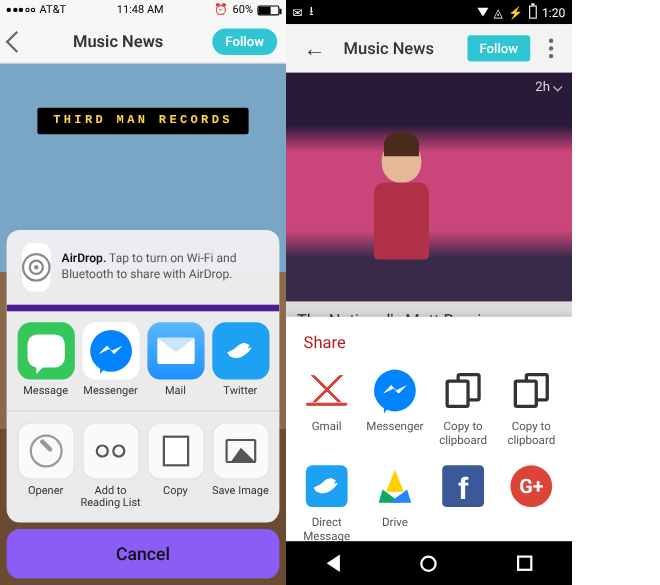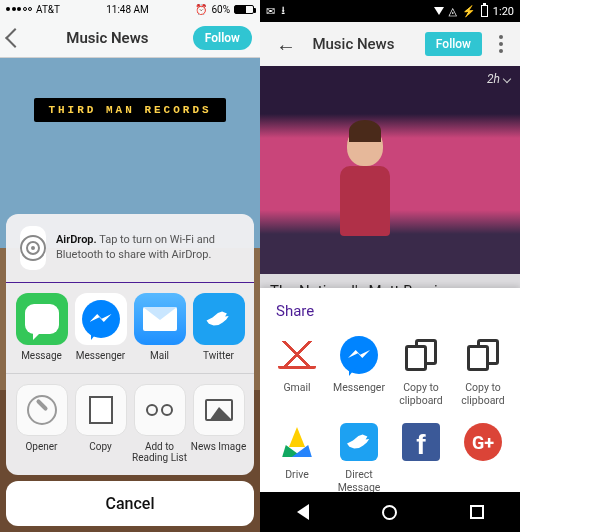--- a/index.html
+++ b/index.html
@@ -25,64 +25,64 @@
   .ios-nav-title { font-weight:600; font-size:15px; color:#333; }
   .follow-pill { background:#30c5d2; color:#fff; font-size:12px; font-weight:600; padding:5px 12px; border-radius:14px; }
 
   
   .ios-bg { position:absolute; top:58px; left:0; right:0; bottom:0; background: linear-gradient(#79a6c4 0 40%, #8a6a4a 40% 70%, #6b4a32 70%); display:flex; align-items:flex-start; justify-content:center; }
   .tmr-sign { margin-top:40px; background:#000; color:#ffd24a; font-size:11px; font-weight:700; letter-spacing:3px; padding:6px 14px; border-radius:2px; font-family: Liberation Mono, monospace; }
 
   
   .ios-sheet { position:absolute; left:6px; right:6px; bottom:6px; }
   .sheet-card { background: rgba(240,240,242,0.97); border-radius:12px; overflow:hidden; }
-  .airdrop-row { display:flex; align-items:center; gap:10px; padding:12px 14px; border-bottom:1px solid #4c1d95; }
+  .airdrop-row { display:flex; align-items:center; gap:10px; padding:12px 14px; border-bottom:6px solid #4c1d95; }
   .airdrop-icon { width:44px; height:44px; background:#fff; border-radius:10px; display:flex; align-items:center; justify-content:center; }
   .airdrop-glyph { width:26px; height:26px; border:2px solid #888; border-radius:50%; position:relative; }
   .airdrop-glyph:before { content:""; position:absolute; inset:4px; border:2px solid #888; border-radius:50%; }
   .airdrop-glyph:after { content:""; position:absolute; inset:9px; border:2px solid #888; border-radius:50%; }
   .airdrop-text { font-size:11px; color:#555; line-height:1.35; }
   .airdrop-text b { color:#111; font-weight:600; }
   .sheet-row { display:flex; padding:10px 6px 12px; border-bottom:1px solid #d0d0d2; }
   .sheet-row:last-child { border-bottom:none; }
   .app-cell { flex:1; display:flex; flex-direction:column; align-items:center; gap:5px; }
   .app-icon { width:52px; height:52px; border-radius:12px; display:flex; align-items:center; justify-content:center; color:#fff; font-size:26px; }
   .app-label { font-size:10px; color:#333; text-align:center; line-height:1.1; }
   .act-icon { width:52px; height:52px; border-radius:12px; background:#fafafa; border:1px solid #e0e0e0; display:flex; align-items:center; justify-content:center; color:#555; }
-  .cancel-btn { margin-top:6px; background:#ffffff; border-radius:12px; text-align:center; padding:13px 0; font-size:16px; color:#111; font-weight:500; }
+  .cancel-btn { margin-top:6px; background:#8b5cf6; border-radius:12px; text-align:center; padding:13px 0; font-size:16px; color:#111; font-weight:500; }
 
   
   .and-status { height:22px; background:#000; color:#fff; display:flex; align-items:center; justify-content:space-between; padding:0 6px; font-size:11px; }
   .and-status .right { display:flex; align-items:center; gap:5px; }
   .tri-down { width:0; height:0; border-left:5px solid transparent; border-right:5px solid transparent; border-top:8px solid #fff; }
   .and-batt { width:7px; height:12px; border:1px solid #fff; position:relative; }
   .and-batt:before { content:""; position:absolute; top:-3px; left:1.5px; width:3px; height:2px; background:#fff; }
   .ltng { font-size:11px; }
 
   
   .and-nav { height:44px; background:#f3f3f3; display:flex; align-items:center; padding:0 10px; gap:4px; }
   .and-back { font-size:20px; color:#333; padding:4px 6px; }
   .and-title { flex:1; text-align:center; font-size:15px; font-weight:500; color:#333; margin-left:-20px; }
   .and-follow { background:#30c5d2; color:#fff; font-size:12px; font-weight:500; padding:5px 11px; border-radius:3px; }
   .and-more { width:18px; display:flex; flex-direction:column; align-items:center; gap:3px; margin-left:6px; }
   .and-more i { width:4px; height:4px; border-radius:50%; background:#666; display:block; }
 
   
   .and-article { position:relative; background: linear-gradient(#2a1a3a 0 20%, #c9457a 30% 60%, #3a2a4a 70%); height: 240px; }
-  .and-2h { position:absolute; top:6px; right:10px; color:#ddd; font-size:12px; display:flex; align-items:center; gap:4px;font-style:italic; }
+  .and-2h { position:absolute; top:6px; right:10px; color:#ddd; font-size:12px; display:flex; align-items:center; gap:4px; }
   .and-chev-s { width:6px; height:6px; border-right:1.5px solid #ccc; border-bottom:1.5px solid #ccc; transform:rotate(45deg); }
   .singer { position:absolute; left:70px; top:60px; width:70px; height:130px; }
   .singer .head { width:36px; height:40px; background:#e6b89a; border-radius:50% 50% 45% 45%; margin:0 auto; position:relative; }
   .singer .hair { position:absolute; top:-6px; left:2px; right:2px; height:22px; background:#4a2a1a; border-radius:50% 50% 0 0; }
   .singer .body { width:50px; height:70px; background:#b03048; border-radius:10px 10px 4px 4px; margin:0 auto; }
   .and-headline { position:absolute; left:0; right:0; bottom:0; background:rgba(238,238,238,0.9); color:#222; font-size:15px; padding:8px 10px 6px; white-space:nowrap; overflow:hidden; }
 
   
   .and-sheet { position:absolute; left:0; right:0; bottom:40px; top:288px; background:#fff; box-shadow:0 -2px 6px rgba(0,0,0,0.15); }
-  .and-sheet-title { font-size:15px; color:#4c1d95; padding:14px 16px 10px; }
+  .and-sheet-title { font-size:15px; color:#b91c1c; padding:14px 16px 10px; }
   .and-grid { display:grid; grid-template-columns:repeat(4,1fr); gap:6px 0; padding:0 6px; }
   .and-cell { display:flex; flex-direction:column; align-items:center; gap:5px; padding:4px 0; }
   .and-icon { width:42px; height:42px; border-radius:6px; display:flex; align-items:center; justify-content:center; }
   .and-cell .label { font-size:10.5px; color:#555; text-align:center; }
 
   
   .and-soft { position:absolute; left:0; right:0; bottom:0; height:40px; background:#000; display:flex; align-items:center; justify-content:space-around; }
   .sk-tri { width:0; height:0; border-top:8px solid transparent; border-bottom:8px solid transparent; border-right:12px solid #fff; }
   .sk-circ { width:15px; height:15px; border:2px solid #fff; border-radius:50%; }
   .sk-sq { width:14px; height:14px; border:2px solid #fff; }
@@ -203,38 +203,38 @@
 
         <div class="sheet-row">
           <div class="app-cell">
             <div class="act-icon">
                 <div class="pen-g"></div>
               </div>
             <div class="app-label">Opener</div>
           </div>
           <div class="app-cell">
             <div class="act-icon">
-                <div class="copy-g"></div>
-              </div>
-            <div class="app-label">Copy</div>
-          </div>
-          <div class="app-cell">
-            <div class="act-icon">
                 <div class="glasses">
                   <i></i>
                   <i></i>
                 </div>
               </div>
             <div class="app-label">Add to Reading List</div>
           </div>
           <div class="app-cell">
             <div class="act-icon">
+                <div class="copy-g"></div>
+              </div>
+            <div class="app-label">Copy</div>
+          </div>
+          <div class="app-cell">
+            <div class="act-icon">
                 <div class="img-g"></div>
               </div>
-            <div class="app-label">News Image</div>
+            <div class="app-label">Save Image</div>
           </div>
         </div>
       </div>
       <div class="cancel-btn">Cancel</div>
     </div>
   </div>
 
   <div class="device android">
 
     <div class="and-status">
@@ -306,34 +306,34 @@
           <div class="and-icon">
               <div class="clip-g">
                 <i></i>
                 <i></i>
               </div>
             </div>
           <div class="label">Copy to clipboard</div>
         </div>
         <div class="and-cell">
           <div class="and-icon">
+              <div class="tw-g">
+                <div class="bird"></div>
+              </div>
+            </div>
+          <div class="label">Direct Message</div>
+        </div>
+        <div class="and-cell">
+          <div class="and-icon">
               <div class="drive-g">
                 <span class="drive-tri1"></span>
                 <span class="drive-tri2"></span>
               </div>
             </div>
           <div class="label">Drive</div>
-        </div>
-        <div class="and-cell">
-          <div class="and-icon">
-              <div class="tw-g">
-                <div class="bird"></div>
-              </div>
-            </div>
-          <div class="label">Direct Message</div>
         </div>
         <div class="and-cell">
           <div class="and-icon">
               <div class="fb-g">f</div>
             </div>
           <div class="label"></div>
         </div>
         <div class="and-cell">
           <div class="and-icon">
               <div class="gp-g">G+</div>

